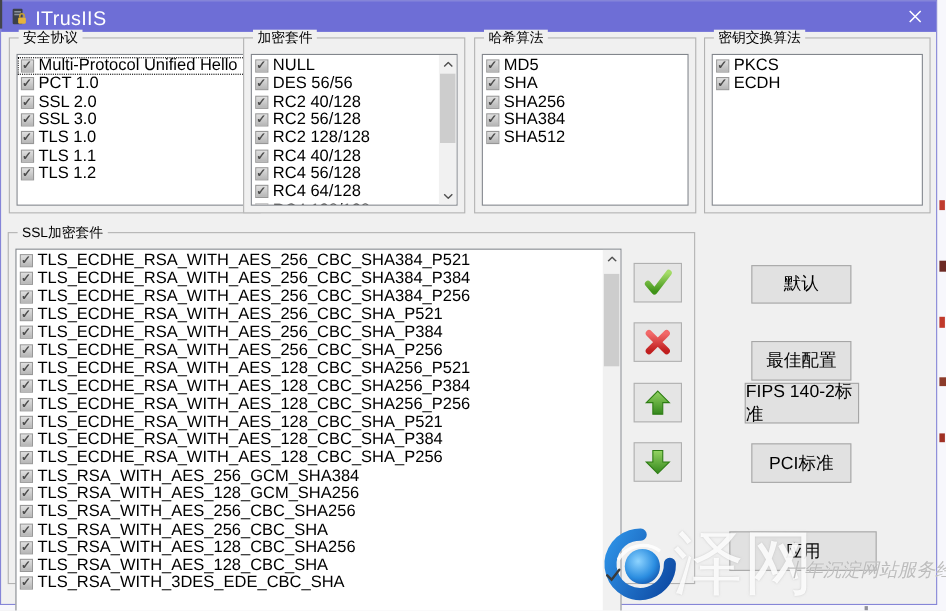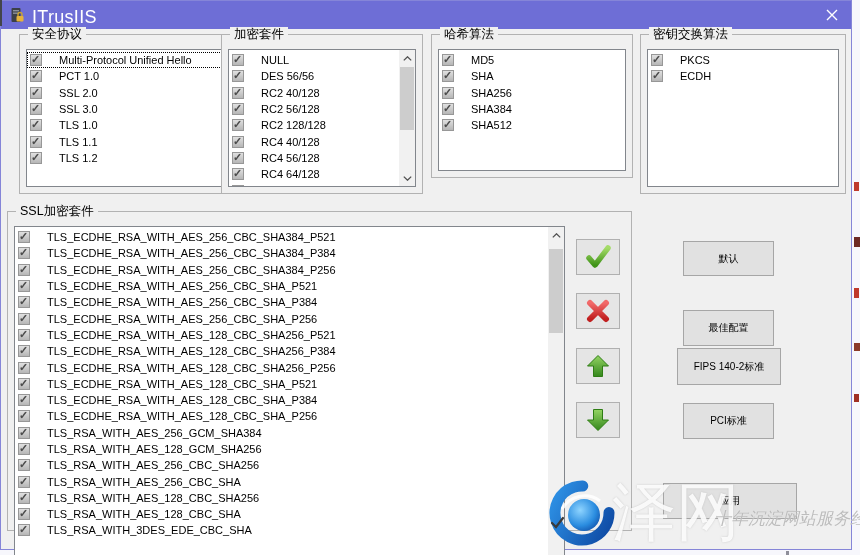--- a/index.html
+++ b/index.html
@@ -18,40 +18,40 @@
 
   
   .group { position:absolute; border:1px solid #b2b2b2; background:#f0f0f0; }
   .group-label { position:absolute; top:-8px; left:8px; background:#f0f0f0; padding:0 4px;
                  font-size:12.5px; line-height:15px; white-space:nowrap; }
 
   .listbox { position:absolute; background:#ffffff; border:1px solid #82868c; overflow:hidden; }
   .rows { position:absolute; left:0; top:0; right:0; bottom:0; padding-top:2px; overflow:hidden; }
   .rows.has-sb { right:16px; }
   .row { display:flex; align-items:center; height:16.3px; padding-left:3px; gap:4px; white-space:nowrap; }
-  .row-label { font-size:11px; line-height:14px;margin-left:13px; }
+  .row-label { font-size:15px; line-height:14px; }
   .row.focused { outline:1px dotted #000; outline-offset:-1px; }
   .cb { flex:none; width:12px; height:12px; border:1px solid #979797;
         background:linear-gradient(180deg,#e0e0e0,#b6b6b6); position:relative; }
   .cb::after { content:"✓"; position:absolute; left:0px; top:-2px; font-size:11px;
                font-weight:bold; color:#4c4c4c; }
 
   
   .sb { position:absolute; top:0; bottom:0; right:0; width:16px; background:#f1f1f1; }
   .sb-btn { position:absolute; left:0; width:16px; height:16px; display:flex;
             align-items:center; justify-content:center; }
   .sb-btn.up { top:0; } .sb-btn.down { bottom:0; }
   .sb-thumb { position:absolute; left:1px; width:14px; background:#cdcdcd; }
 
   
   .icon-btn { position:absolute; width:44px; height:36px; background:#e5e5e5;
               border:1px solid #b0b0b0; display:flex; align-items:center; justify-content:center;
               cursor:pointer; }
   .btn { position:absolute; background:#e1e1e1; border:1px solid #a6a6a6;
-         display:flex; align-items:center; justify-content:center; font-size:10px; cursor:pointer; }
+         display:flex; align-items:center; justify-content:center; font-size:16px; cursor:pointer; }
 
   
   .wm-logo { position:absolute; left:544px; top:475px; z-index:60; }
   .wm-brand { position:absolute; left:612px; top:480px; z-index:61; font-size:64px; line-height:1;
               color:rgba(255,255,255,0.88); text-shadow:0 0 2px rgba(165,165,165,0.55); }
   .wm-tagline { position:absolute; left:714px; top:507px; z-index:61; font-size:17px;
                 font-style:italic; color:rgba(178,178,178,0.85); white-space:nowrap;
                 text-shadow:0 0 1px rgba(255,255,255,0.8); }
 
   
@@ -71,21 +71,21 @@
       <path d="M9 9 v-1.5 a2 2 0 0 1 4 0 V9" fill="none" stroke="#caa22f" stroke-width="1.4"></path>
     </svg>
     <span class="title-text">ITrusIIS</span>
     <div class="close-btn">
       <svg width="12" height="12" viewBox="0 0 12 12">
         <path d="M1 1 L11 11 M11 1 L1 11" stroke="#ffffff" stroke-width="1.4" fill="none"></path>
       </svg>
     </div>
   </div>
 
-  <div class="group" style="left:18px; top:33px; width:229px; height:160px;">
+  <div class="group" style="left:7px; top:33px; width:229px; height:160px;">
     <span class="group-label">安全协议</span>
     <div class="listbox" style="left:6px; top:14px; right:6px; bottom:6px;">
       <div class="rows">
 
           <div class="row focused">
             <span class="cb"></span>
             <span class="row-label">Multi-Protocol Unified Hello</span>
           </div>
 
           <div class="row">
@@ -180,21 +180,21 @@
         <div class="sb-thumb" style="top:17px; height:63px;"></div>
         <div class="sb-btn down">
           <svg width="9" height="5" viewBox="0 0 9 5">
               <path d="M0.8 0.6 L4.5 4.2 L8.2 0.6" fill="none" stroke="#505050" stroke-width="1.3"></path>
             </svg>
         </div>
       </div>
     </div>
   </div>
 
-  <div class="group" style="left:430px; top:33px; width:202px; height:144px;">
+  <div class="group" style="left:430px; top:33px; width:202px; height:160px;">
     <span class="group-label">哈希算法</span>
     <div class="listbox" style="left:6px; top:14px; right:6px; bottom:6px;">
       <div class="rows">
 
           <div class="row">
             <span class="cb"></span>
             <span class="row-label">MD5</span>
           </div>
 
           <div class="row">

